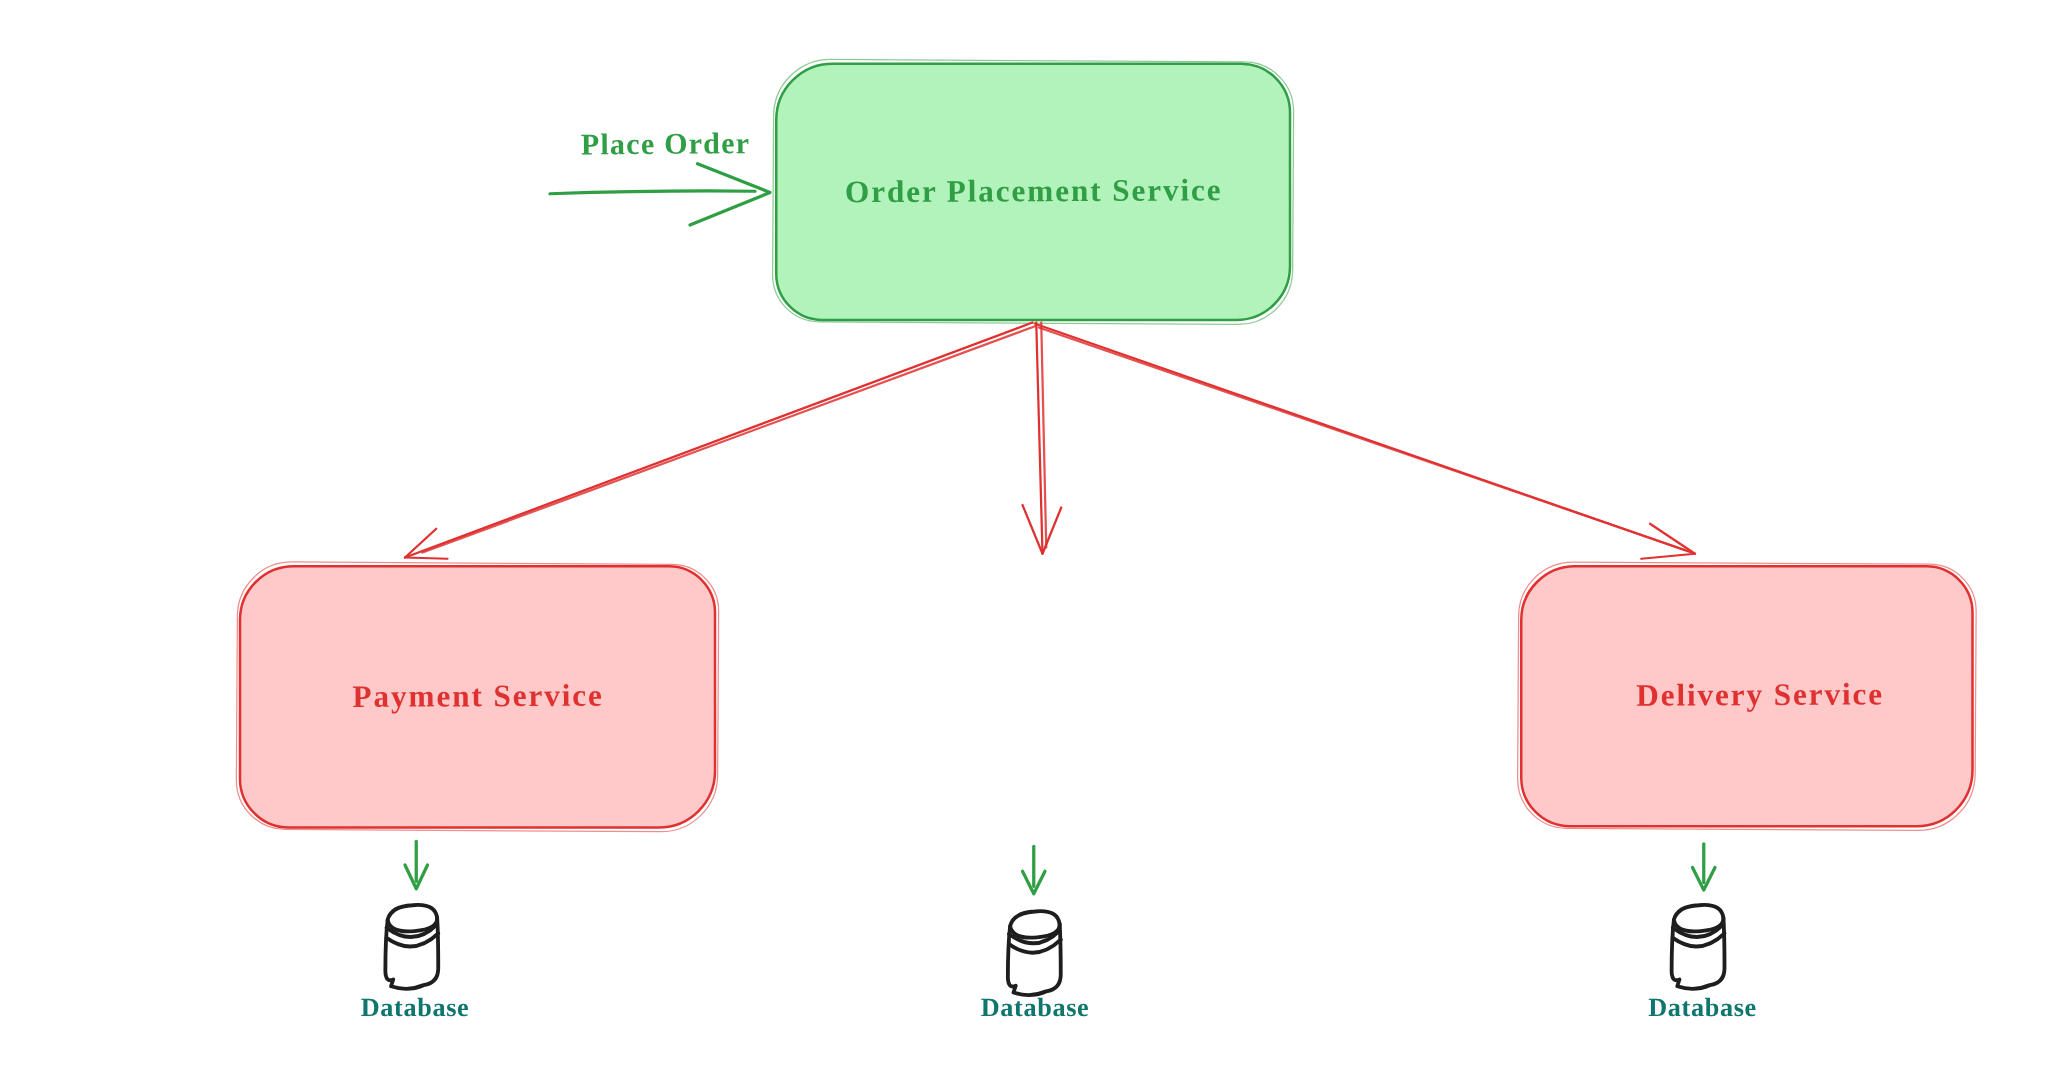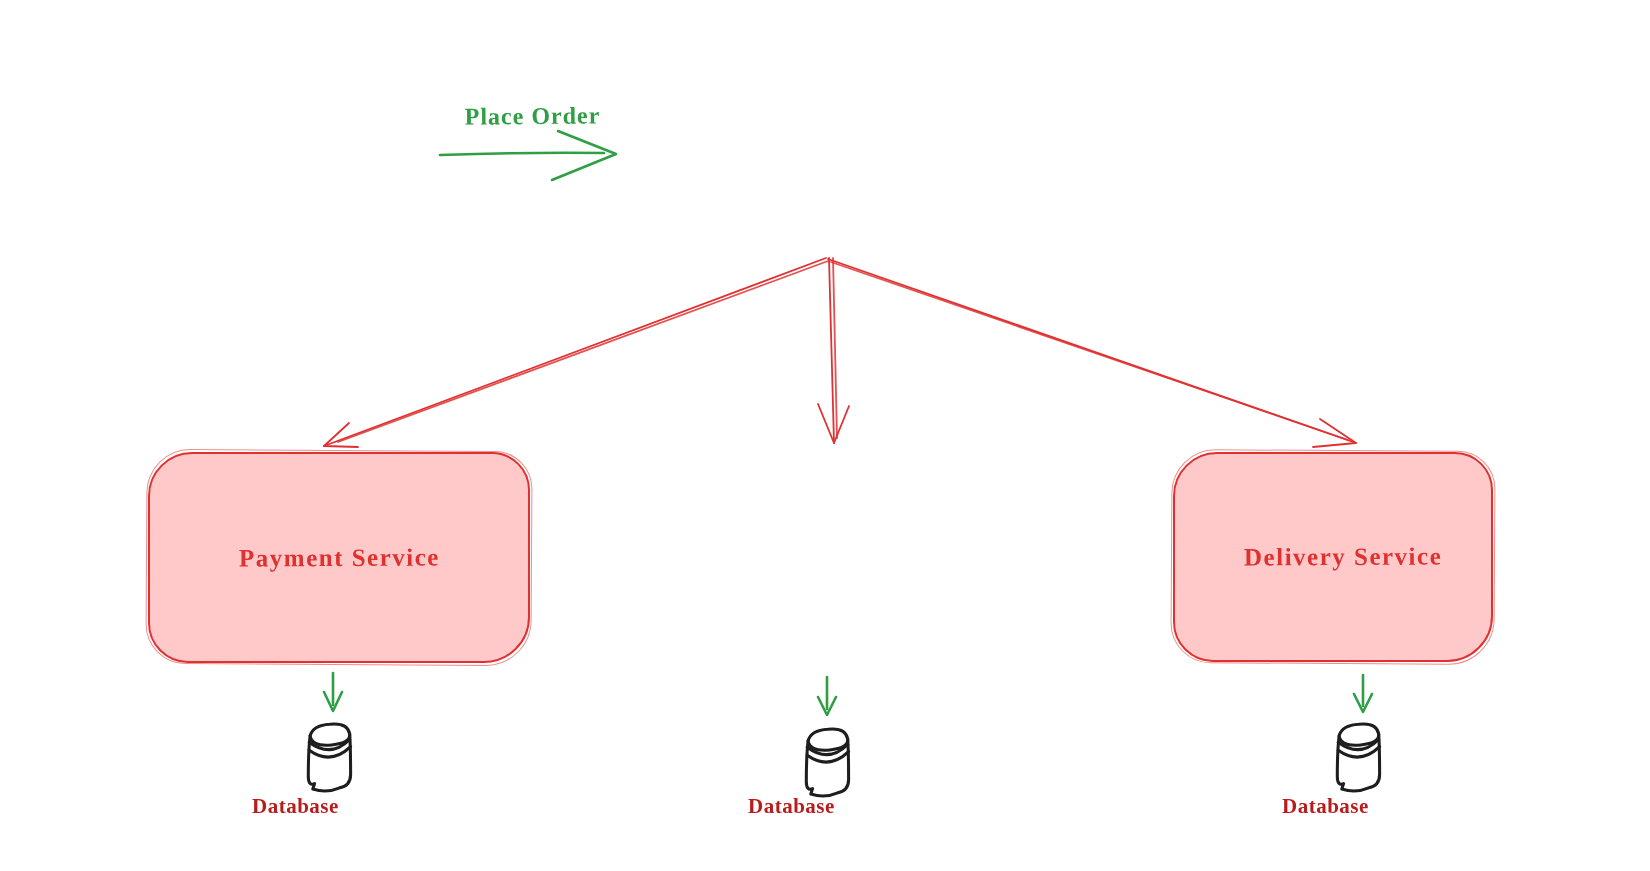--- a/index.html
+++ b/index.html
@@ -44,25 +44,26 @@
     background: #b2f2bb;
     border: 2.2px solid #2f9e44;
     border-radius: 46px 40px 44px 38px;
   }
   .node-green .node-label { color: #2f9e44; }
   .node-red {
     --stroke: #e03131;
     background: #ffc9c9;
     border: 2px solid #e03131;
     border-radius: 44px 38px 46px 40px;
+    margin-left: 43px;
   }
   .node-red .node-label { color: #e03131; }
   .node-payment   { left: 148px;  top: 452px; width: 382px; height: 211px; }
   .node-inventory { left: 657px;  top: 452px; width: 381px; height: 211px; }
-  .node-delivery  { left: 1173px; top: 452px; width: 320px; height: 210px; padding-left: 21px; }
+  .node-delivery  { left: 1173px; top: 452px; width: 363px; height: 210px; padding-left: 21px; }
   .node-label {
     font-size: 25px;
     font-weight: bold;
     letter-spacing: 1.5px;
     white-space: nowrap;
     transform: rotate(-0.3deg);
   }
   .edge-label {
     position: absolute;
     left: 440px; top: 103px; width: 185px;
@@ -72,39 +73,42 @@
     letter-spacing: 1px;
     color: #2f9e44;
     z-index: 2;
     transform: rotate(-0.5deg);
     white-space: nowrap;
   }
   .db-label {
     position: absolute;
     top: 794px;
     width: 160px;
-    text-align: left;
+    text-align: center;
     font-size: 21px;
     font-weight: bold;
     letter-spacing: 0.5px;
-    color: #b91c1c;
+    color: #0f766e;
     z-index: 2;
     white-space: nowrap;
   }
   .db-label-payment   { left: 252px; }
   .db-label-inventory { left: 748px; }
   .db-label-delivery  { left: 1282px; }
 </style>
 </head>
 <body>
 
 <div class="canvas">
 
   <div class="edge-label">Place Order</div>
 
+  <div class="node node-green">
+    <span class="node-label">Order Placement Service</span>
+  </div>
 
   <div class="node node-red node-payment">
     <span class="node-label">Payment Service</span>
   </div>
 
 
   <div class="node node-red node-delivery">
     <span class="node-label">Delivery Service</span>
   </div>
 

